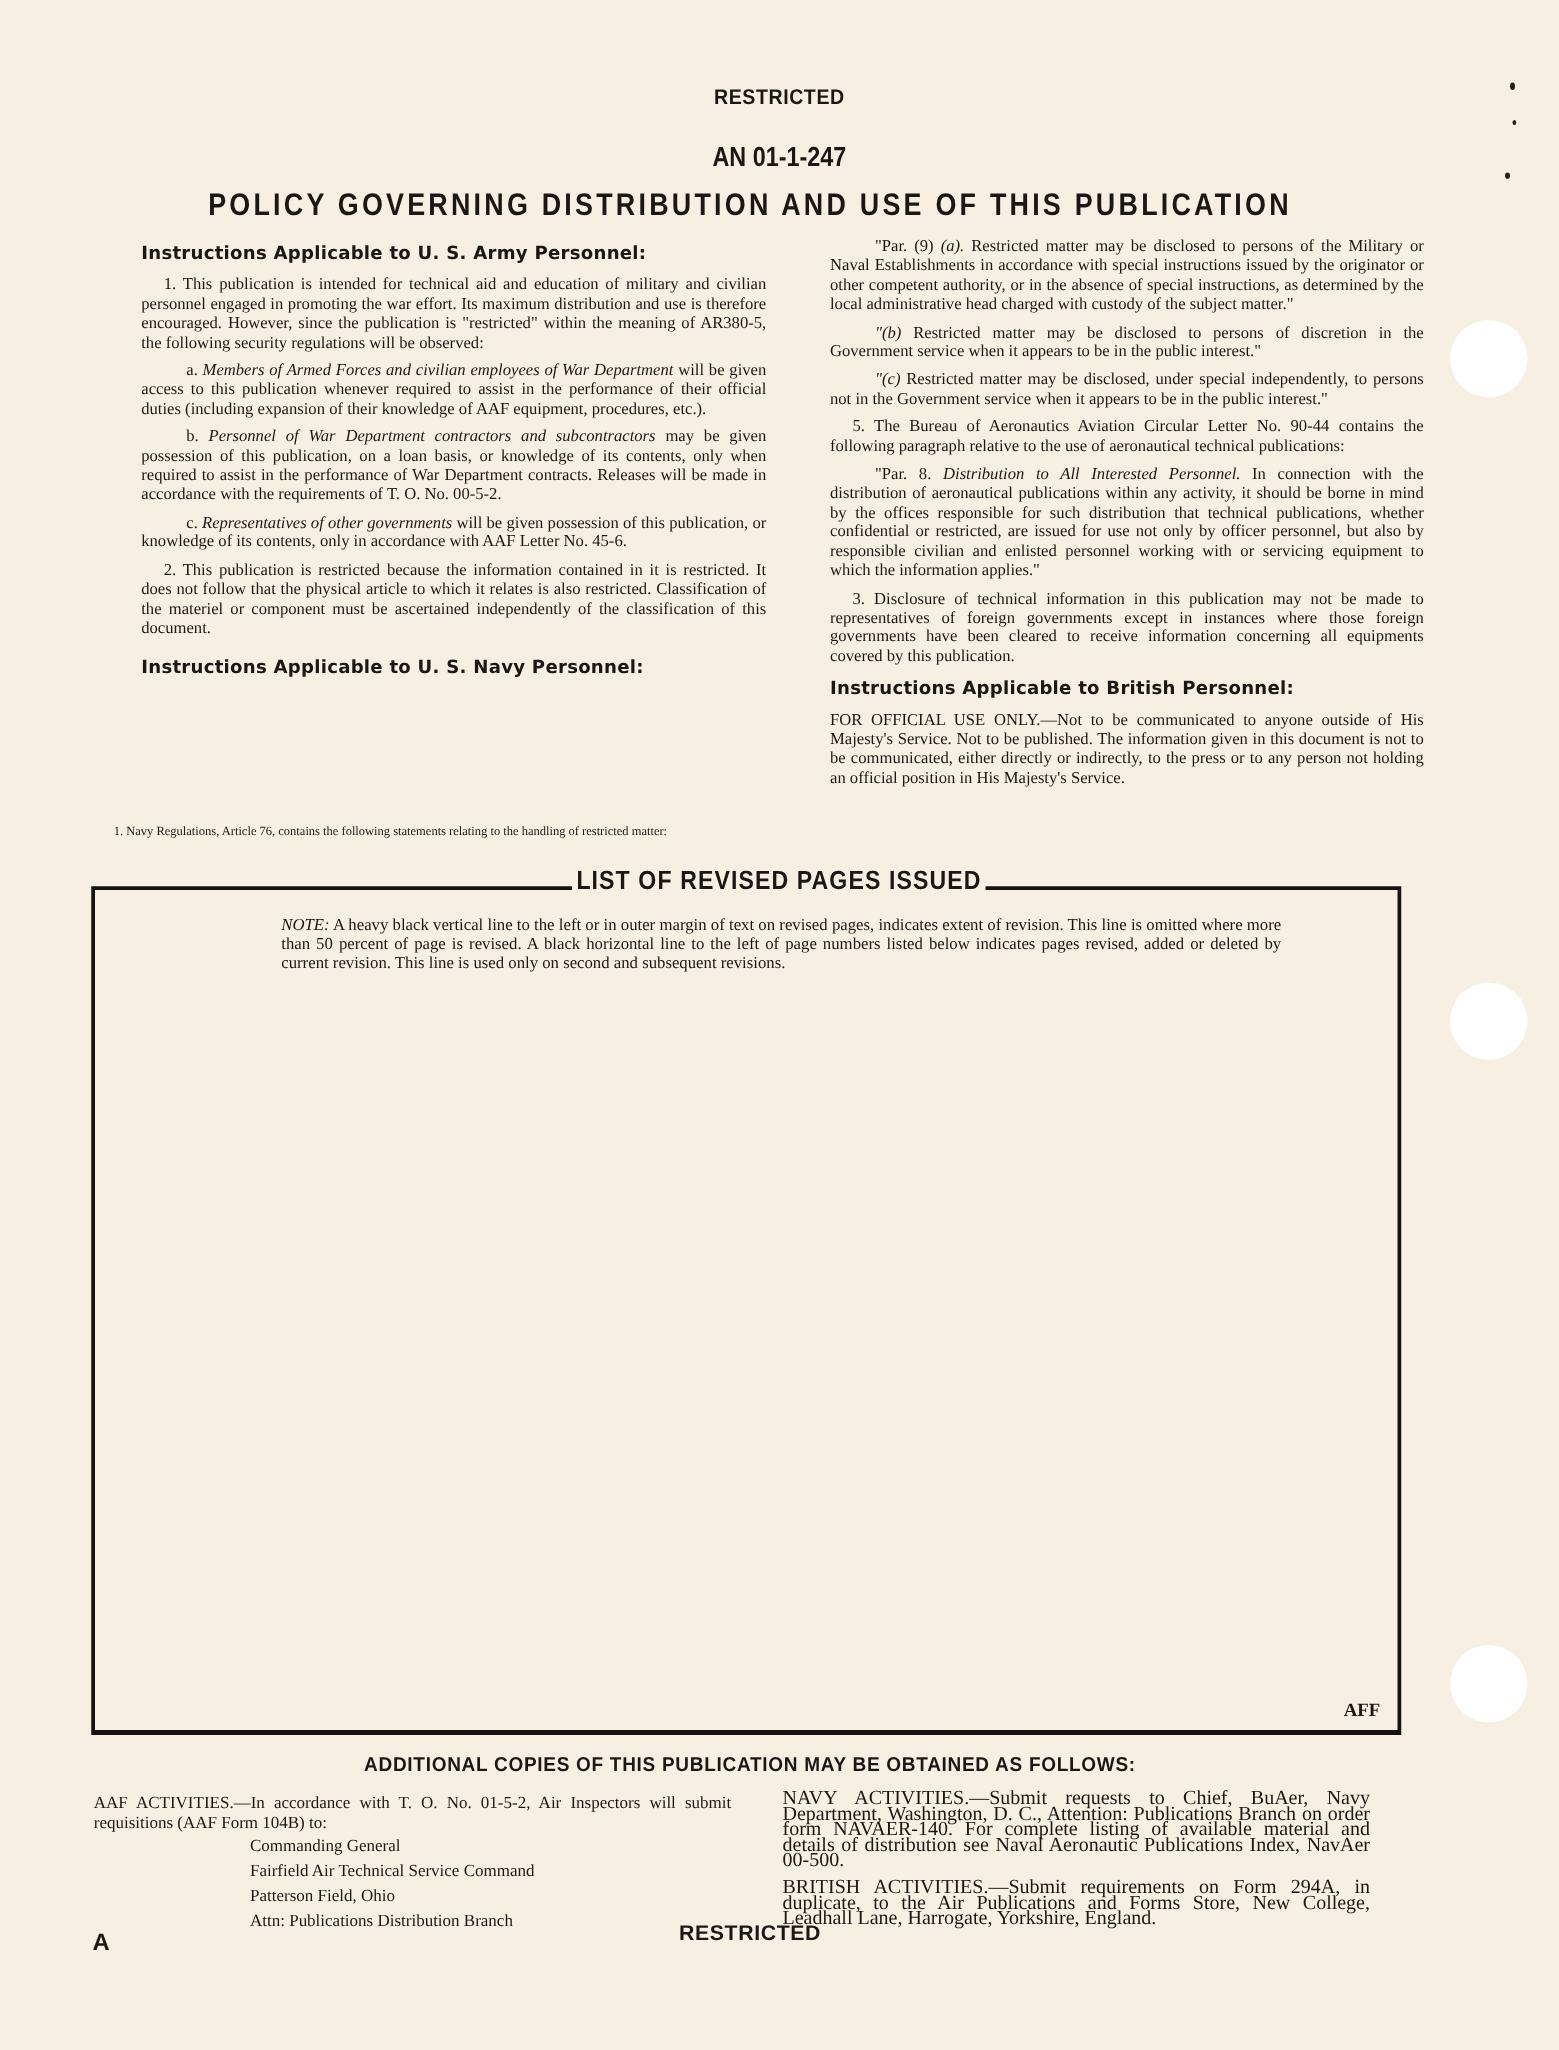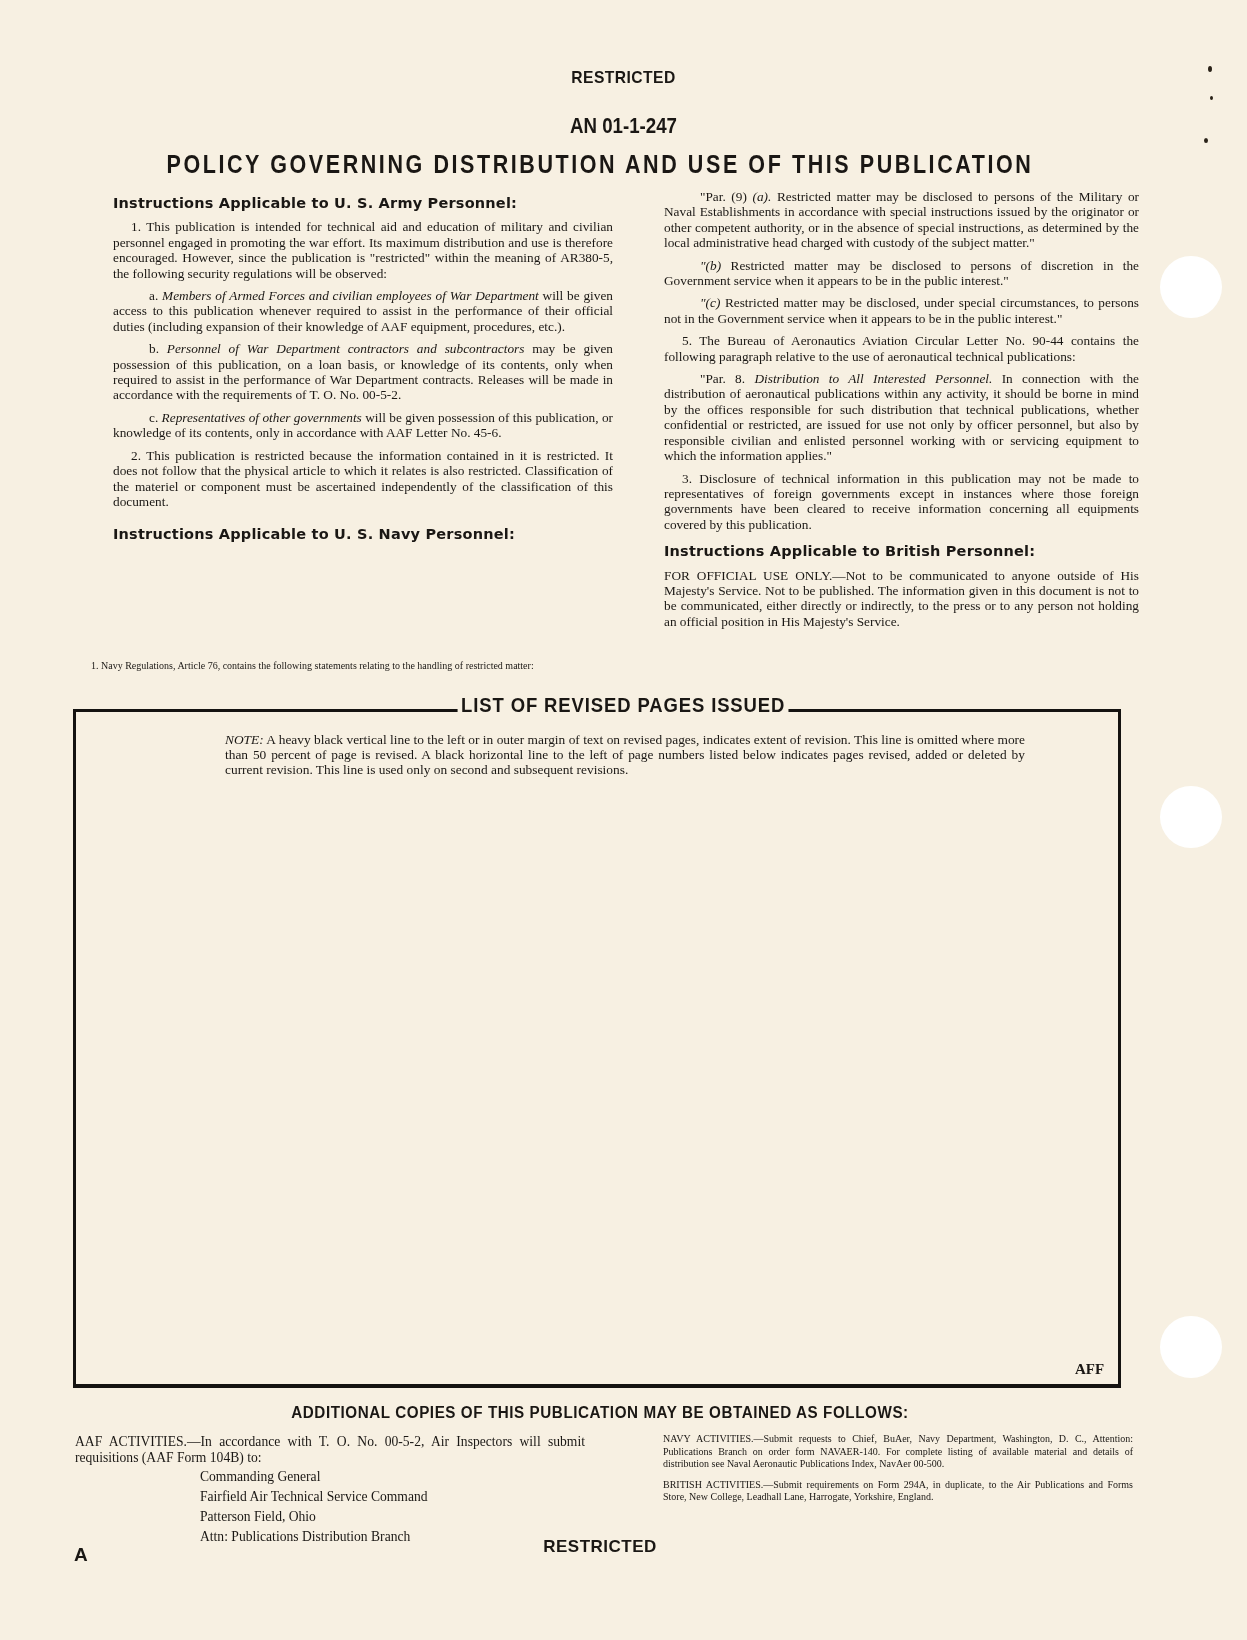--- a/index.html
+++ b/index.html
@@ -71,22 +71,22 @@
     font-size: 16px; letter-spacing: 0.6px;
     font-family: "Liberation Sans", sans-serif; font-weight: bold;
     transform: scaleX(0.95);
   }
   .aaf-block {
     left: 75px; top: 1434px; width: 510px;
     font-size: 13.6px; line-height: 15.6px; text-align: justify;
   }
   .aaf-address { margin-left: 125px; margin-top: 2px; line-height: 20px; }
   .navy-block {
-    left: 663px; top: 1433px; width: 470px;
-    font-size: 10px; line-height: 12.6px; text-align: justify;
+    left: 626px; top: 1433px; width: 470px;
+    font-size: 16px; line-height: 12.6px; text-align: justify;
   }
   .navy-block p { margin: 0 0 8px 0; }
   .page-letter {
     left: 74px; top: 1544px; font-size: 19px;
     font-family: "Liberation Sans", sans-serif; font-weight: bold;
   }
   .restricted-bottom {
     left: 0; width: 1200px; top: 1537px; text-align: center;
     font-size: 17px; letter-spacing: 0.5px;
     font-family: "Liberation Sans", sans-serif; font-weight: bold;
@@ -111,36 +111,36 @@
   <p class="sub"><span>b. </span><em>Personnel of War Department contractors and subcontractors</em><span> may be given possession of this publication, on a loan basis, or knowledge of its contents, only when required to assist in the performance of War Department contracts. Releases will be made in accordance with the requirements of T. O. No. 00-5-2.</span></p>
   <p class="sub"><span>c. </span><em>Representatives of other governments</em><span> will be given possession of this publication, or knowledge of its contents, only in accordance with AAF Letter No. 45-6.</span></p>
   <p>2. This publication is restricted because the information contained in it is restricted. It does not follow that the physical article to which it relates is also restricted. Classification of the materiel or component must be ascertained independently of the classification of this document.</p>
   <h3 style="margin-top:18px">Instructions Applicable to U. S. Navy Personnel:</h3>
 </div>
 <div class="abs navy-par"><span class="i">1. Navy Regulations, Article 76, contains the following statements relating to the handling of restricted matter:</span></div>
 
 <div class="abs col col-right">
   <p class="sub"><span>"Par. (9) </span><em>(a).</em><span> Restricted matter may be disclosed to persons of the Military or Naval Establishments in accordance with special instructions issued by the originator or other competent authority, or in the absence of special instructions, as determined by the local administrative head charged with custody of the subject matter."</span></p>
   <p class="sub"><em>"(b)</em><span> Restricted matter may be disclosed to persons of discretion in the Government service when it appears to be in the public interest."</span></p>
-  <p class="sub"><em>"(c)</em><span> Restricted matter may be disclosed, under special circumstances, to persons not in the Government service when it appears to be in the public interest."</span></p>
+  <p class="sub"><em>"(c)</em><span> Restricted matter may be disclosed, under special independently, to persons not in the Government service when it appears to be in the public interest."</span></p>
   <p>5. The Bureau of Aeronautics Aviation Circular Letter No. 90-44 contains the following paragraph relative to the use of aeronautical technical publications:</p>
   <p class="sub"><span>"Par. 8. </span><em>Distribution to All Interested Personnel.</em><span> In connection with the distribution of aeronautical publications within any activity, it should be borne in mind by the offices responsible for such distribution that technical publications, whether confidential or restricted, are issued for use not only by officer personnel, but also by responsible civilian and enlisted personnel working with or servicing equipment to which the information applies."</span></p>
   <p>3. Disclosure of technical information in this publication may not be made to representatives of foreign governments except in instances where those foreign governments have been cleared to receive information concerning all equipments covered by this publication.</p>
   <h3 style="margin-top:12px">Instructions Applicable to British Personnel:</h3>
   <p class="noindent">FOR OFFICIAL USE ONLY.—Not to be communicated to anyone outside of His Majesty's Service. Not to be published. The information given in this document is not to be communicated, either directly or indirectly, to the press or to any person not holding an official position in His Majesty's Service.</p>
 </div>
 
 <div class="abs revised-box"></div>
 <div class="abs revised-title"><span>LIST OF REVISED PAGES ISSUED</span></div>
 <div class="abs revised-note"><em>NOTE:</em><span> A heavy black vertical line to the left or in outer margin of text on revised pages, indicates extent of revision. This line is omitted where more than 50 percent of page is revised. A black horizontal line to the left of page numbers listed below indicates pages revised, added or deleted by current revision. This line is used only on second and subsequent revisions.</span></div>
 <div class="abs aff">AFF</div>
 
 <div class="abs copies-title">ADDITIONAL COPIES OF THIS PUBLICATION MAY BE OBTAINED AS FOLLOWS:</div>
 <div class="abs aaf-block">
-  <div>AAF ACTIVITIES.—In accordance with T. O. No. 00-5-2, Air Inspectors will submit requisitions (AAF Form 104B) to:</div>
+  <div>AAF ACTIVITIES.—In accordance with T. O. No. 01-5-2, Air Inspectors will submit requisitions (AAF Form 104B) to:</div>
   <div class="aaf-address">
     <div>Commanding General</div>
     <div>Fairfield Air Technical Service Command</div>
     <div>Patterson Field, Ohio</div>
     <div>Attn: Publications Distribution Branch</div>
   </div>
 </div>
 <div class="abs navy-block">
   <p>NAVY ACTIVITIES.—Submit requests to Chief, BuAer, Navy Department, Washington, D. C., Attention: Publications Branch on order form NAVAER-140. For complete listing of available material and details of distribution see Naval Aeronautic Publications Index, NavAer 00-500.</p>
   <p>BRITISH ACTIVITIES.—Submit requirements on Form 294A, in duplicate, to the Air Publications and Forms Store, New College, Leadhall Lane, Harrogate, Yorkshire, England.</p>

